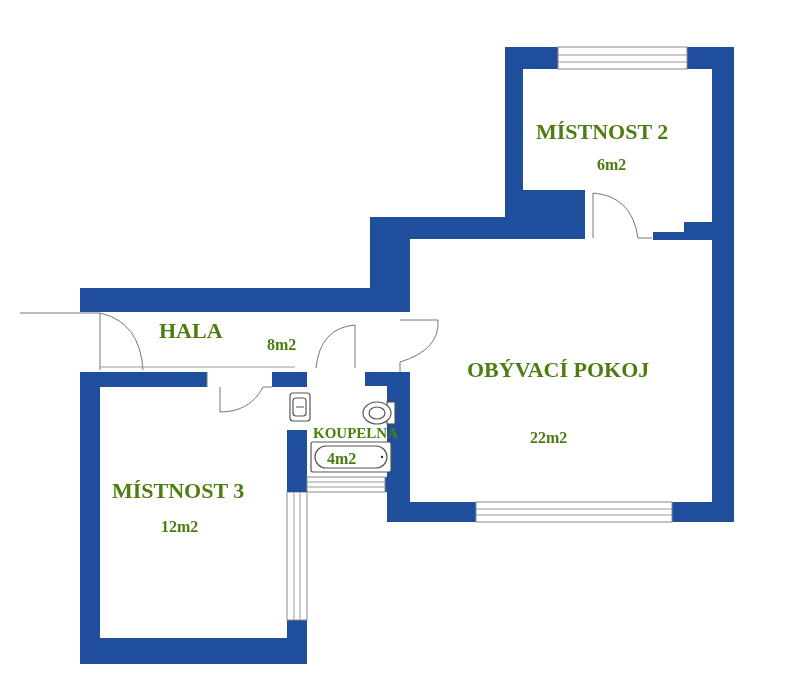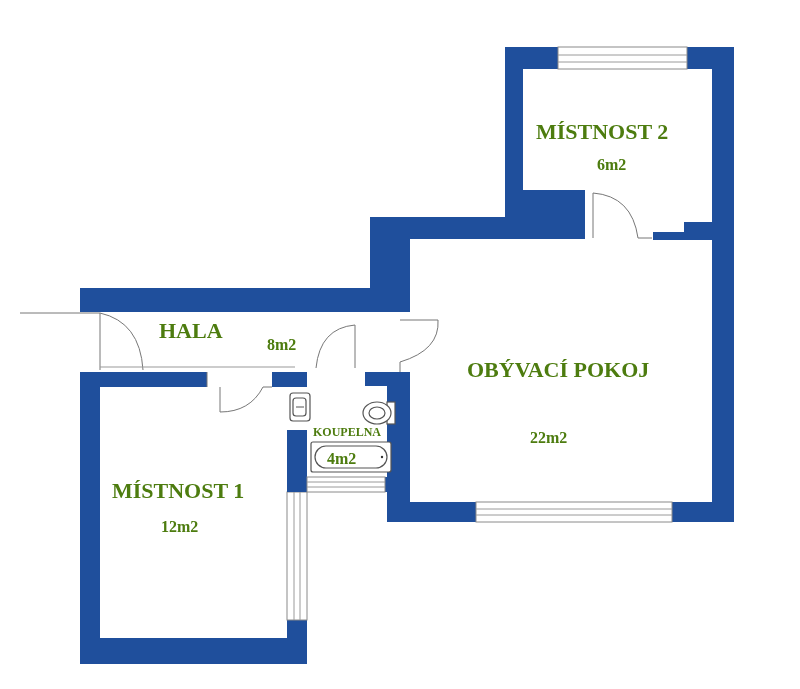--- a/index.html
+++ b/index.html
@@ -6,21 +6,21 @@
   body { width:800px; height:689px; position:relative; overflow:hidden; font-family:"Liberation Serif", serif; }
   svg { position:absolute; left:0; top:0; }
   .wall { fill:#1f4f9c; }
   .win { fill:#ffffff; stroke:#8a8a8a; stroke-width:1; }
   .winline { stroke:#9a9a9a; stroke-width:1; }
   .door { fill:none; stroke:#777; stroke-width:1; }
   .fix { fill:#fff; stroke:#555; stroke-width:1.2; }
   .lbl { position:absolute; color:#4d7c0f; font-weight:bold; white-space:nowrap; font-family:"Liberation Serif", serif; }
   .big { font-size:22px; }
   .area { font-size:16px;text-align:right; }
-  .small { font-size:12px;text-align:center; }
+  .small { font-size:15px;text-align:center; }
 </style>
 </head>
 <body>
 
 <svg width="800" height="689" viewBox="0 0 800 689">
 
   <g>
     <rect class="wall" x="505" y="47" width="53" height="22"></rect>
     <rect class="wall" x="687" y="47" width="47" height="22"></rect>
     <rect class="wall" x="505" y="47" width="18" height="180"></rect>
@@ -106,14 +106,14 @@
 
 <div class="lbl big" style="left:159px;top:318px;">HALA</div>
 <div class="lbl area" style="left:267px;top:336px;font-family:Liberation Serif, serif;">8m2</div>
 
 <div class="lbl big" style="left:467px;top:357px;">OBÝVACÍ POKOJ</div>
 <div class="lbl area" style="left:530px;top:429px;">22m2</div>
 
 <div class="lbl small" style="left:313px;top:425px;">KOUPELNA</div>
 <div class="lbl area" style="left:327px;top:450px;">4m2</div>
 
-<div class="lbl big" style="left:112px;top:478px;">MÍSTNOST 1</div>
+<div class="lbl big" style="left:112px;top:478px;">MÍSTNOST 3</div>
 <div class="lbl area" style="left:161px;top:518px;">12m2</div>
 
 </body></html>

